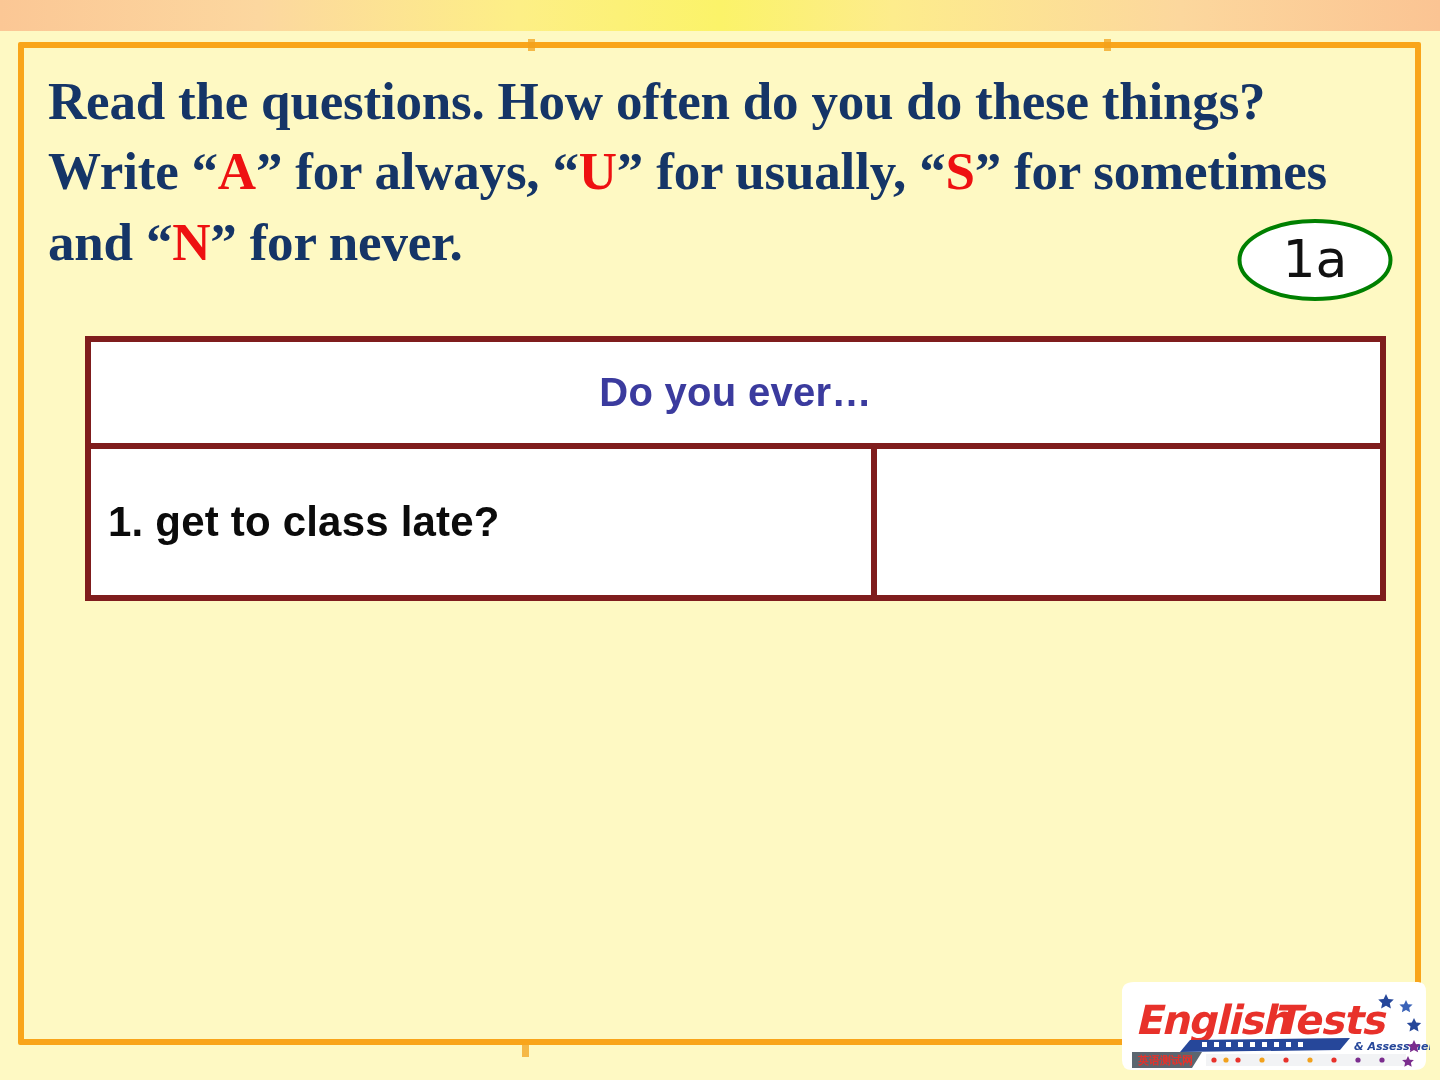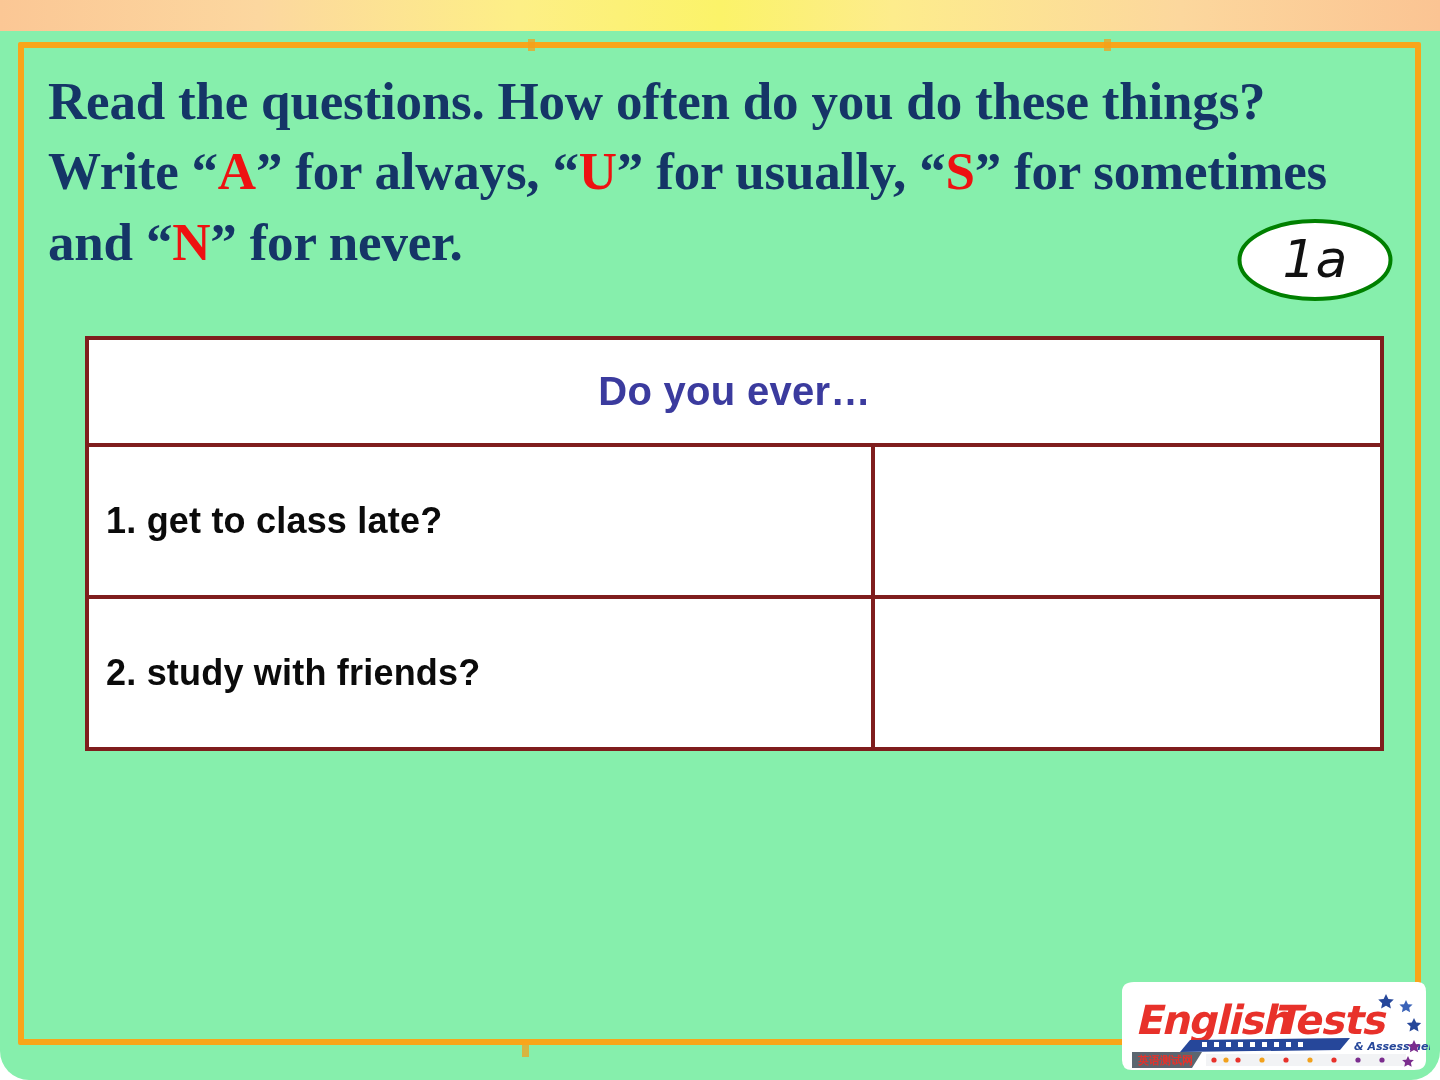--- a/index.html
+++ b/index.html
@@ -9,22 +9,21 @@
     height: 1080px;
     background: #ffffff;
     font-family: "Liberation Sans", sans-serif;
     overflow: hidden;
   }
 
   #slide {
     position: relative;
     width: 1440px;
     height: 1080px;
-    background: #86efac;
-    border-radius: 29px;
+    background: #fef9c3;
   }
 
   
   .top-band {
     position: absolute;
     left: 0; top: 0;
     width: 1440px; height: 31px;
     background: linear-gradient(to right,
       #fbc795 0%,
       #fcd79f 18%,
@@ -77,51 +76,50 @@
     left: 0; top: 0;
     width: 158px; height: 84px;
     display: flex;
     align-items: center;
     justify-content: center;
     font-family: "DejaVu Sans", sans-serif;
     font-size: 52px;
     color: #111111;
     letter-spacing: 0px;
     padding-bottom: 3px;
-    font-style: italic;
   }
 
   
   .table {
     position: absolute;
     left: 85px; top: 336px;
     width: 1295px;
     border-collapse: collapse;
     table-layout: fixed;
   }
   .table td {
-    border: 4px solid #7f1d1d;
+    border: 6px solid #7f1d1d;
     vertical-align: middle;
     background: #ffffff;
   }
   .th-cell {
     height: 107px;
     text-align: center;
     font-family: "Liberation Sans", sans-serif;
     font-weight: bold;
     font-size: 40px;
     color: #3b3b9e;
     letter-spacing: 0.3px;
   }
   .q-cell {
     height: 152px;
     padding-left: 17px;
     font-family: "Liberation Sans", sans-serif;
     font-weight: bold;
-    font-size: 36px;
+    font-size: 42px;
     color: #0b0b0b;
     letter-spacing: 0.2px;
     white-space: nowrap;
   }
   .a-cell { width: 509px; }
   .col-q { width: 786px; }
 
   
   .logo {
     position: absolute;
@@ -157,24 +155,20 @@
     <colgroup>
       <col class="col-q">
       <col class="a-cell">
     </colgroup>
     <tbody>
       <tr>
         <td class="th-cell" colspan="2">Do you ever…</td>
       </tr>
       <tr>
         <td class="q-cell">1. get to class late?</td>
-        <td class="a-cell"></td>
-      </tr>
-      <tr>
-        <td class="q-cell">2. study with friends?</td>
         <td class="a-cell"></td>
       </tr>
     </tbody>
   </table>
 
   <div class="logo">
     <svg width="312" height="100" viewBox="0 0 312 100">
 
       <path d="M4 14 Q4 4 16 4 L300 4 Q308 4 308 14 L308 82 Q308 92 296 92 L14 92 Q4 92 4 82 Z" fill="#ffffff"></path>
 

